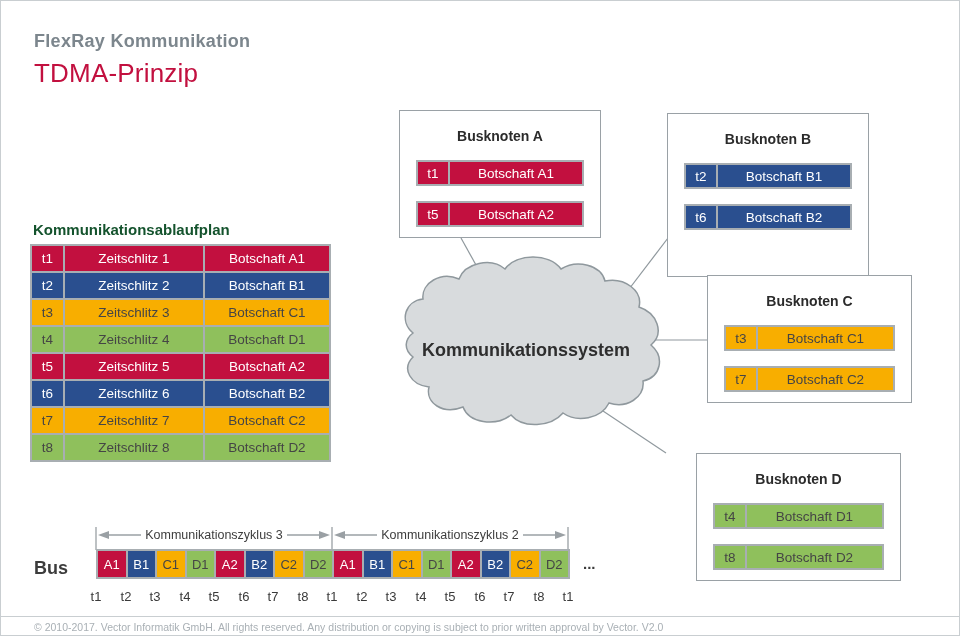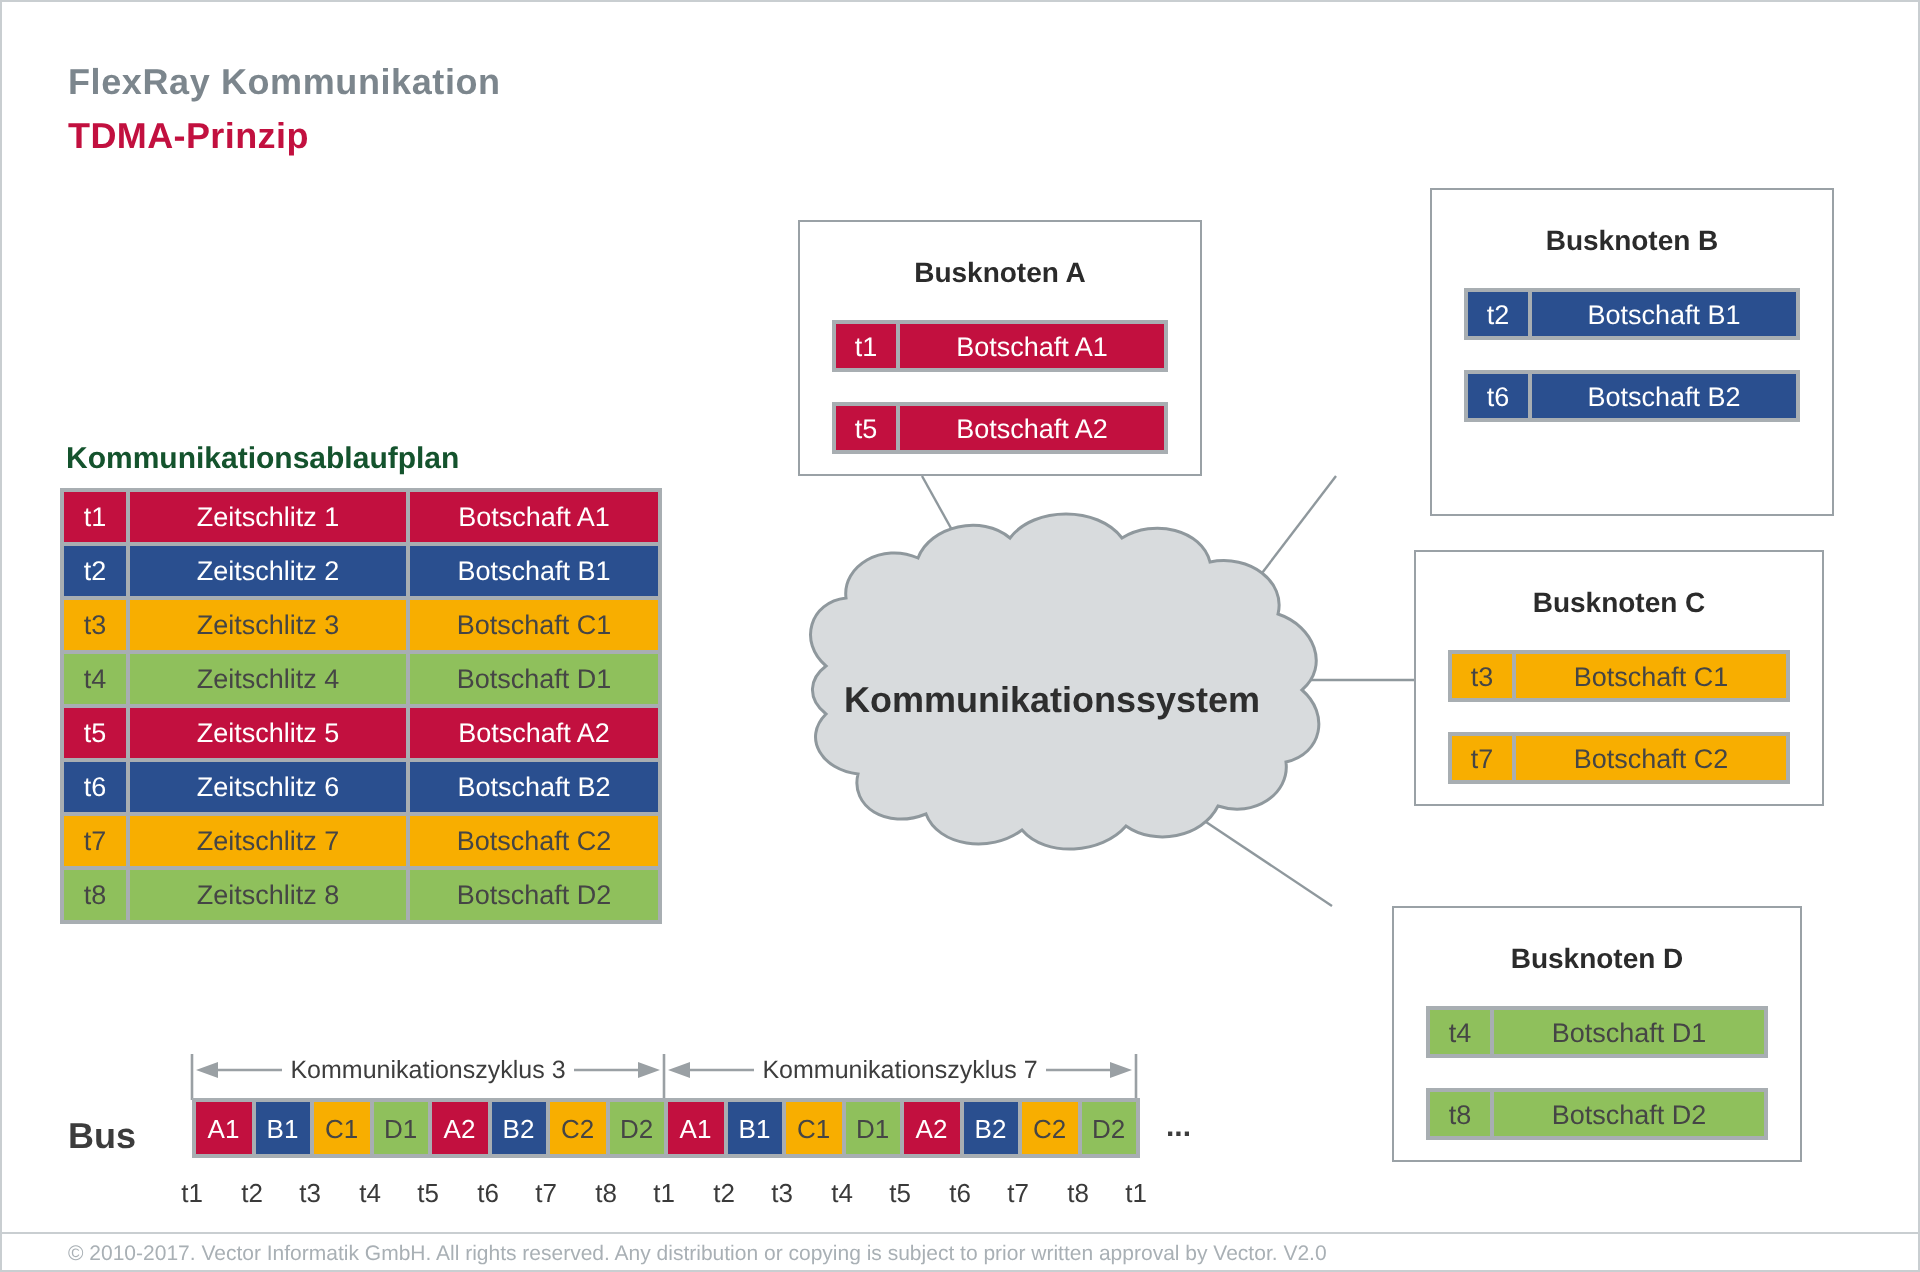--- a/index.html
+++ b/index.html
@@ -4,40 +4,40 @@
 <style>
   html,body{margin:0;padding:0;background:#fff;}
   .page{
     position:relative;width:960px;height:636px;box-sizing:border-box;
     border:1px solid #C9CED1;background:#fff;overflow:hidden;
     font-family:"Liberation Sans",sans-serif;
   }
   
   .eyebrow{position:absolute;left:33px;top:30px;font-size:18px;font-weight:bold;
     color:var(--eyebrow-gray);letter-spacing:.3px;}
-  .title{position:absolute;left:33px;top:57px;font-size:18px;font-weight:bold;
+  .title{position:absolute;left:33px;top:57px;font-size:26px;font-weight:normal;
     color:var(--red);letter-spacing:.2px;}
   
   .sched-title{position:absolute;left:32px;top:220px;font-size:15px;font-weight:bold;color:#14532d;}
   table.sched{position:absolute;left:29px;top:243px;border-collapse:collapse;table-layout:fixed;}
   table.sched td{border:2px solid var(--cell-border);height:25px;padding:0;
     text-align:center;font-size:13.5px;}
   td.tcol{width:31px;} td.zcol{width:138px;} td.bcol{width:124px;}
   .bg-red{background:var(--red);color:#fff;}
   .bg-blue{background:var(--blue);color:#fff;}
   .bg-yellow{background:var(--yellow);color:#454545;}
   .bg-green{background:var(--green);color:#454545;}
   
   .overlay{position:absolute;left:0;top:0;pointer-events:none;}
   .cloud-label{position:absolute;left:420px;top:339px;width:210px;text-align:center;
     font-size:18px;font-weight:bold;color:#2E2E2E;}
   
   .node{position:absolute;background:#fff;border:1px solid var(--box-border);box-sizing:border-box;}
   .node-a{left:398px;top:109px;width:202px;height:128px;}
-  .node-b{left:666px;top:93px;width:202px;height:164px;margin-left:48px;}
+  .node-b{left:666px;top:112px;width:202px;height:164px;}
   .node-c{left:706px;top:274px;width:205px;height:128px;}
   .node-d{left:648px;top:452px;width:205px;height:128px;margin-left:47px;}
   .node-title{margin-top:17px;text-align:center;font-size:14px;font-weight:bold;color:#2B2B2B;}
   .node-rows{position:absolute;left:16px;right:16px;top:49px;display:flex;flex-direction:column;gap:15px;}
   .node-row{display:flex;height:26px;border:2px solid var(--cell-border);box-sizing:border-box;}
   .node-slot{width:30px;border-right:2px solid var(--cell-border);display:flex;
     align-items:center;justify-content:center;font-size:13.5px;}
   .node-msg{flex:1;display:flex;align-items:center;justify-content:center;font-size:13.5px;}
   
   .bus-label{position:absolute;left:33px;top:557px;font-size:18px;font-weight:bold;color:#3C3C3C;}
@@ -186,21 +186,21 @@
         <span class="node-msg">Botschaft D1</span>
       </div>
       <div class="node-row bg-green">
         <span class="node-slot">t8</span>
         <span class="node-msg">Botschaft D2</span>
       </div>
     </div>
   </div>
 
   <div class="cycle-label cycle-1">Kommunikationszyklus 3</div>
-  <div class="cycle-label cycle-2">Kommunikationszyklus 7</div>
+  <div class="cycle-label cycle-2">Kommunikationszyklus 2</div>
 
   <div class="bus-label">Bus</div>
 
   <div class="bus-slots">
     <div class="bus-cell bg-red">A1</div>
     <div class="bus-cell bg-blue">B1</div>
     <div class="bus-cell bg-yellow">C1</div>
     <div class="bus-cell bg-green">D1</div>
     <div class="bus-cell bg-red">A2</div>
     <div class="bus-cell bg-blue">B2</div>

